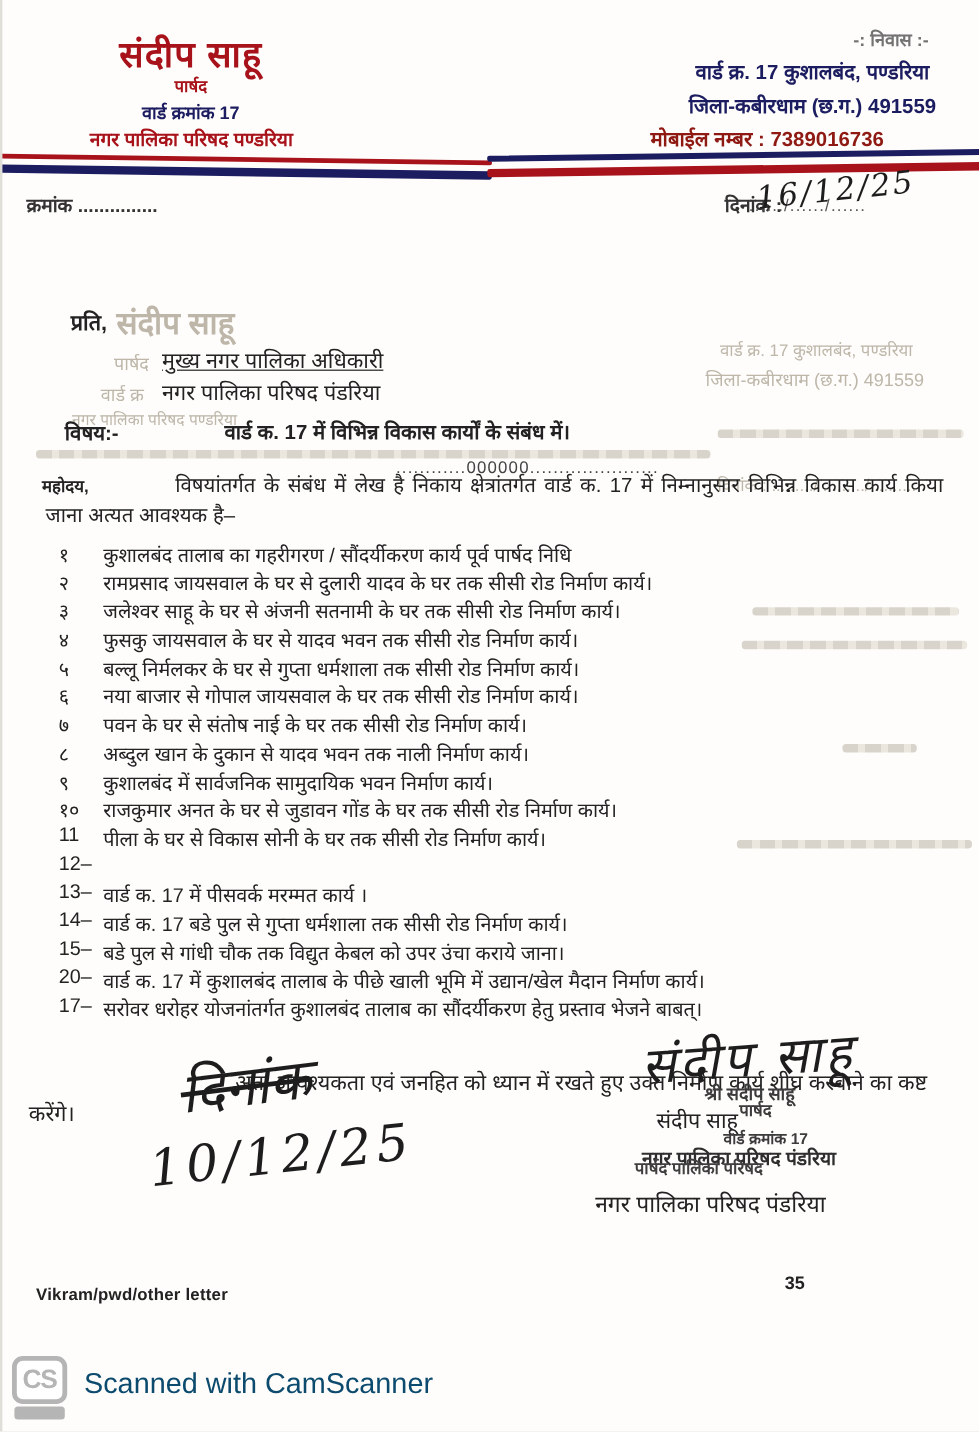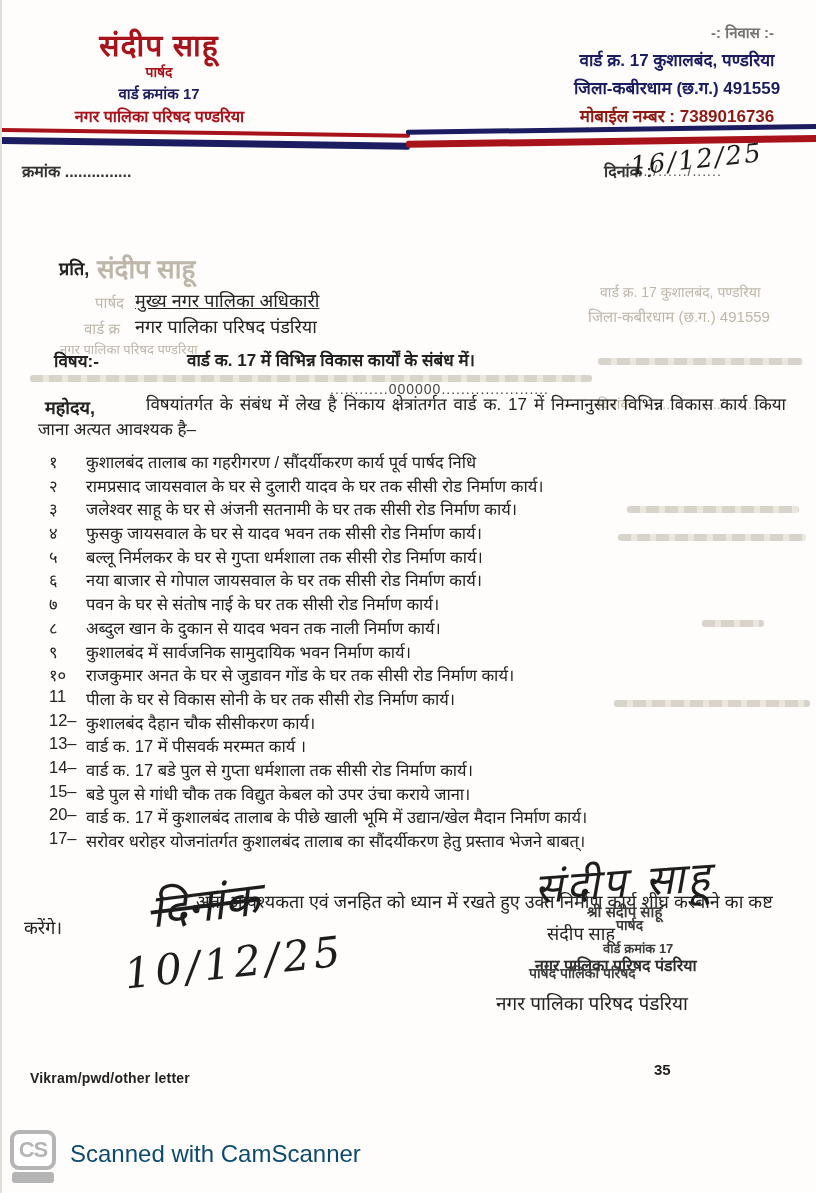--- a/index.html
+++ b/index.html
@@ -19,21 +19,21 @@
   .lh-ward{left:62px;top:83px;width:190px;text-align:center;
     font-size:15px;font-weight:bold;color:#1c1c60;}
   .lh-council{left:40px;top:105px;width:235px;text-align:center;
     font-size:16px;font-weight:bold;color:#a8121a;}
   .lh-res-label{left:532px;top:22px;width:240px;text-align:right;
     font-size:15px;font-weight:bold;color:#737373;}
   .lh-res1{left:540px;top:48px;width:270px;text-align:center;
     font-size:17px;font-weight:bold;color:#1c1c60;}
   .lh-res2{left:540px;top:76px;width:270px;text-align:center;
     font-size:17px;font-weight:bold;color:#1c1c60;}
-  .lh-mob{left:540px;top:104px;width:270px;text-align:center;
+  .lh-mob{left:540px;top:104px;width:270px;text-align:left;
     font-size:17px;font-weight:bold;color:#8f1a14;}
 
   
   .ribbon{height:16px;}
   .ribbon .bar{border-radius:2px;}
   .rb-left{left:-4px;top:128px;width:412px;transform:rotate(0.8deg);transform-origin:left center;}
   .rb-left .r1{height:4px;background:#a8121a;margin-bottom:5px;}
   .rb-left .r2{height:7px;background:#1c1c60;}
   .rb-right{left:404px;top:124px;width:416px;transform:rotate(-0.8deg);transform-origin:right center;}
   .rb-right .r1{height:5px;background:#1c1c60;margin-bottom:6px;}
@@ -66,21 +66,21 @@
   .g-r1{left:598px;top:282px;font-size:14px;}
   .g-r2{left:586px;top:306px;font-size:15px;}
   .g-rsmudge{left:596px;top:358px;width:205px;}
   .g-rdate{left:596px;top:394px;font-size:14px;}
   .g-ls1{left:625px;top:506px;width:172px;}
   .g-ls2{left:616px;top:534px;width:188px;}
   .g-ls3{left:700px;top:620px;width:62px;}
   .g-ls4{left:612px;top:700px;width:196px;}
 
   
-  .salutation{left:33px;top:395px;font-size:18px;font-weight:bold;margin-left:10px;}
+  .salutation{left:33px;top:395px;font-size:14px;font-weight:bold;}
   .intro{left:36px;top:392px;width:748px;font-size:17px;line-height:25px;
     text-indent:108px;text-align:justify;}
   .list{left:0;top:450px;width:800px;}
   .list .row{display:flex;height:23.7px;align-items:flex-start;font-size:16.5px;}
   .list .num{width:84px;padding-left:47px;box-sizing:border-box;flex:none;}
   .list .txt{flex:1;white-space:nowrap;}
   .closing{left:22px;top:841px;width:764px;font-size:18px;line-height:26px;
     text-indent:172px;margin-top:48px;}
 
   
@@ -202,21 +202,20 @@
       <div class="row">
       <span class="num">१०</span>
       <span class="txt">राजकुमार अनत के घर से जुडावन गोंड के घर तक सीसी रोड निर्माण कार्य।</span>
     </div>
       <div class="row">
       <span class="num">11</span>
       <span class="txt">पीला के घर से विकास सोनी के घर तक सीसी रोड निर्माण कार्य।</span>
     </div>
       <div class="row">
       <span class="num">12–</span>
-      <span class="txt">कुशालबंद दैहान चौक सीसीकरण कार्य।</span>
     </div>
       <div class="row">
       <span class="num">13–</span>
       <span class="txt">वार्ड क. 17 में पीसवर्क मरम्मत कार्य ।</span>
     </div>
       <div class="row">
       <span class="num">14–</span>
       <span class="txt">वार्ड क. 17 बडे पुल से गुप्ता धर्मशाला तक सीसी रोड निर्माण कार्य।</span>
     </div>
       <div class="row">

